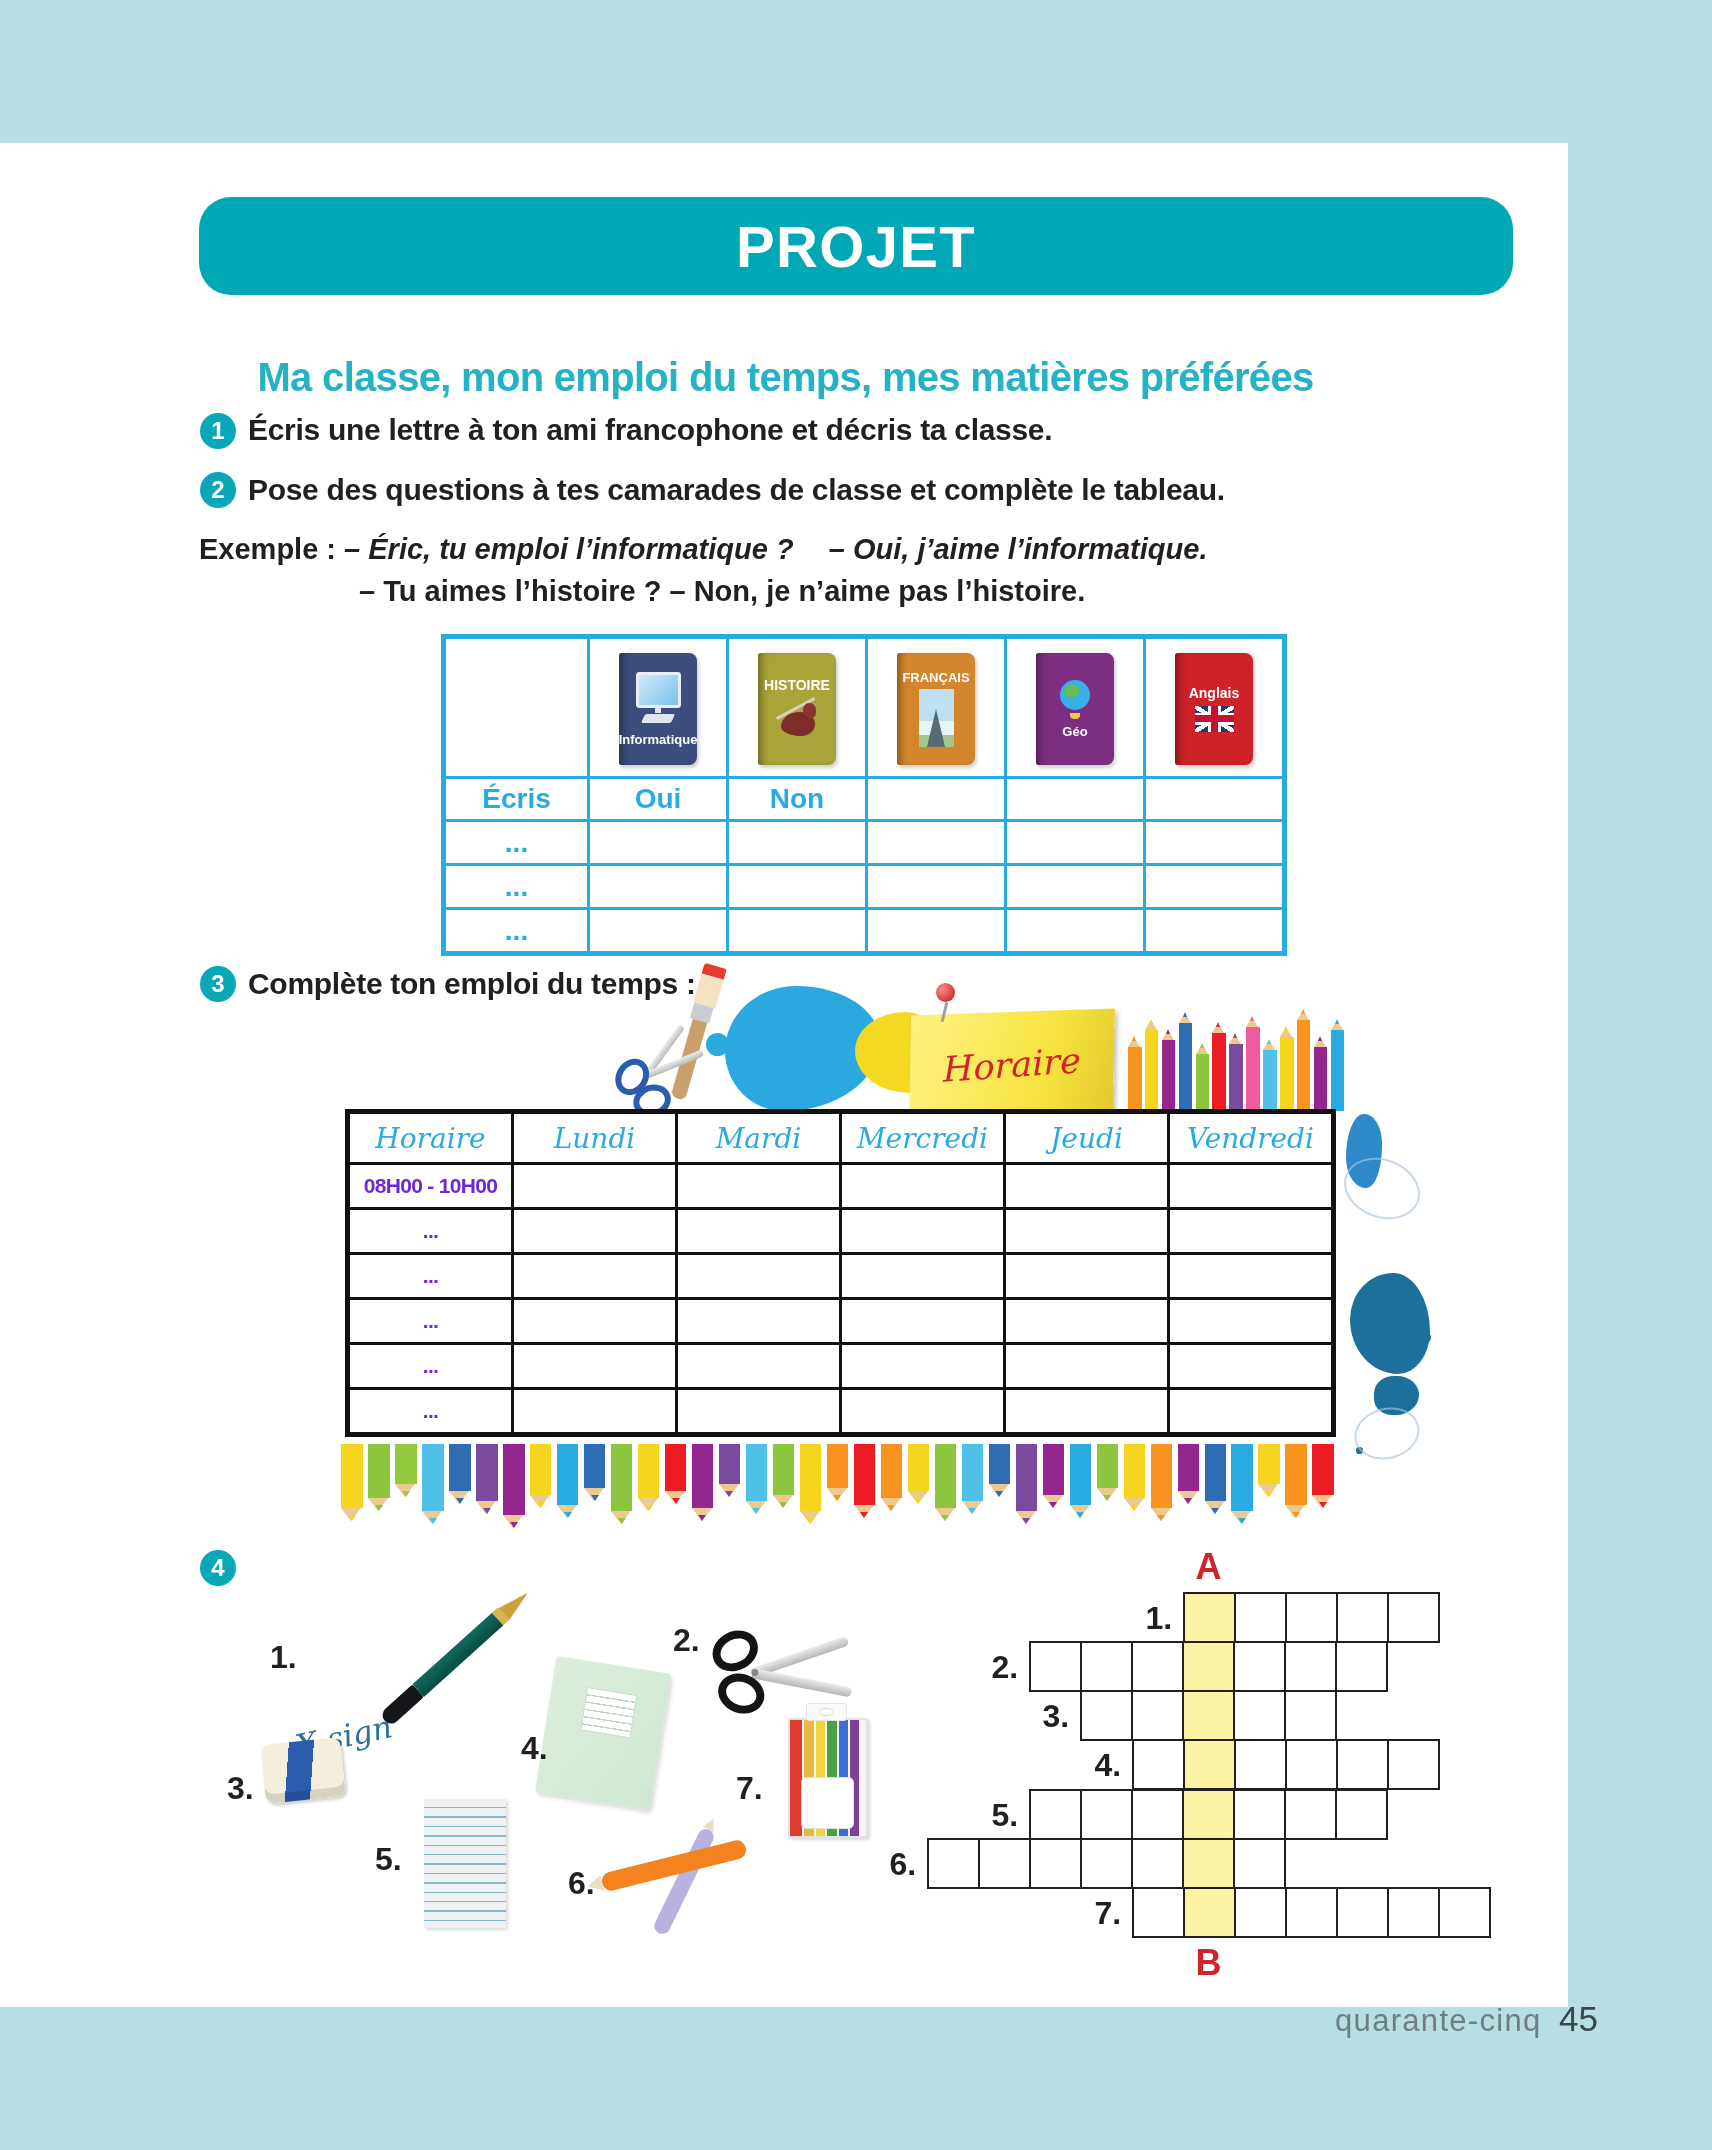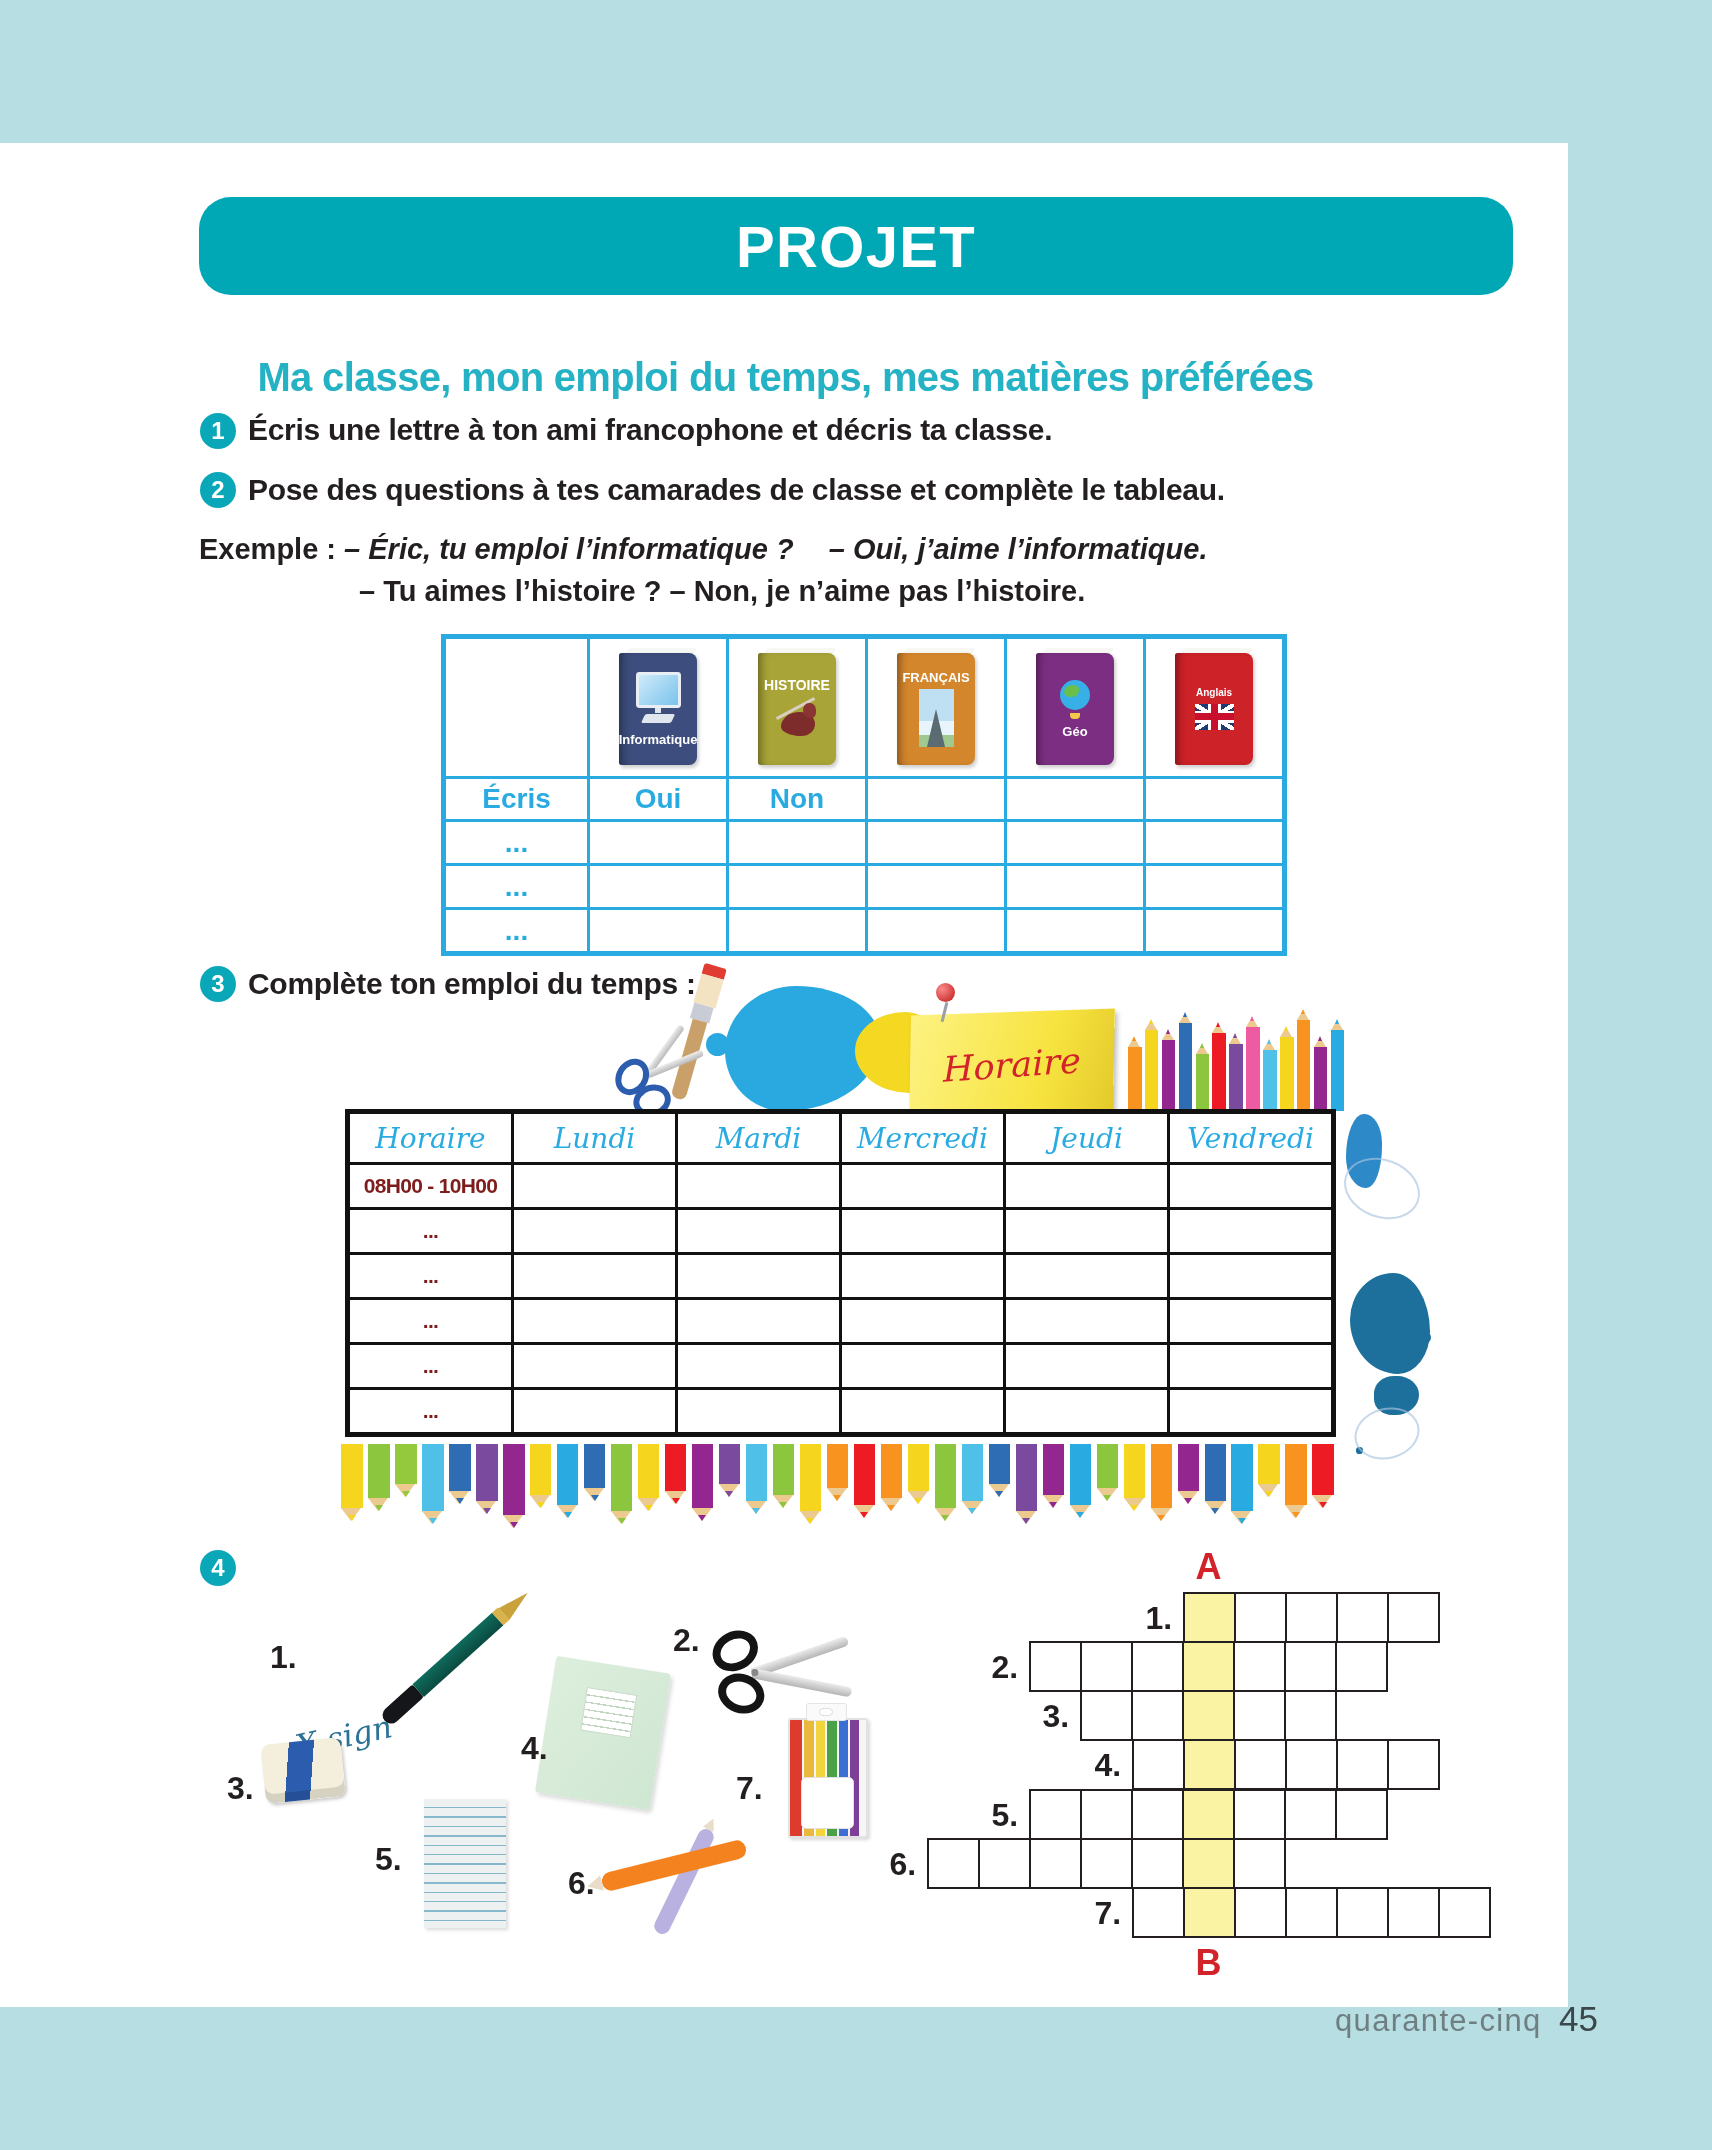--- a/index.html
+++ b/index.html
@@ -73,21 +73,21 @@
       linear-gradient(33deg,transparent 0 45%,#fff 45% 55%,transparent 55%),
       linear-gradient(-33deg,transparent 0 45%,#fff 45% 55%,transparent 55%),
       #1f3b75;}
 
   
   .timetable{position:absolute;left:345px;top:1109px;border:2.7px solid #111;background:#fff;z-index:3;}
   .timetable table{border-collapse:collapse;table-layout:fixed;}
   .timetable td{border:3.4px solid #111;background:#fff;text-align:center;vertical-align:middle;width:159px;}
   .timetable tr.hd td{height:46px;font-family:"DejaVu Serif",serif;font-style:italic;font-weight:400;
                       font-size:28px;color:#29abe2;}
-  .timetable tr.rw td{height:40px;font-size:21px;font-weight:700;letter-spacing:-0.7px;color:#7f1d1d;}
+  .timetable tr.rw td{height:40px;font-size:21px;font-weight:700;letter-spacing:-0.7px;color:#6d28d9;}
 
   
   .deco{position:absolute;z-index:1;}
   .splash-blue{left:725px;top:986px;width:155px;height:125px;background:#2aa9e0;
       border-radius:46% 54% 62% 38%/52% 44% 56% 48%;}
   .splash-blue:after{content:"";position:absolute;left:-19px;top:47px;width:23px;height:23px;border-radius:50%;background:#2aa9e0;
       box-shadow:175px -20px 0 -4px #2aa9e0,27px 81px 0 -6.7px #2aa9e0;}
   .splash-yellow{left:855px;top:1012px;width:91px;height:81px;background:#f5d821;
       border-radius:55% 45% 40% 60%/48% 58% 42% 52%;}
   .splash-yellow:after{content:"";position:absolute;left:94px;top:12px;width:15px;height:15px;border-radius:50%;background:#f5d821;
@@ -259,21 +259,21 @@
               <div class="globe"></div>
               <div class="globe-base"></div>
               <div class="blabel">Géo</div>
             </div>
           </div>
         </td>
         <td class="cn">
           <div class="book bk-ang">
             <div class="pages"></div>
             <div class="cover">
-              <div class="blabel" style="font-size:10px;">Anglais</div>
+              <div class="blabel" style="font-size:14px;">Anglais</div>
               <div class="ukflag"></div>
             </div>
           </div>
         </td>
       </tr>
       <tr class="name">
         <td class="c0">Écris</td>
         <td class="cn">Oui</td>
         <td class="cn">Non</td>
         <td class="cn"></td>

